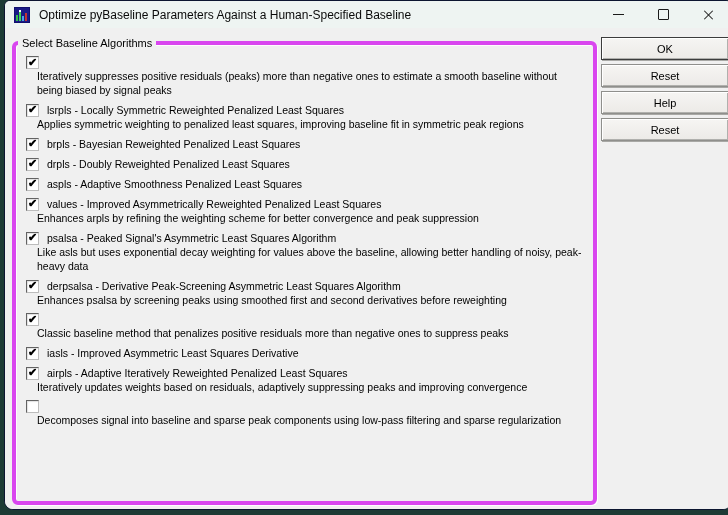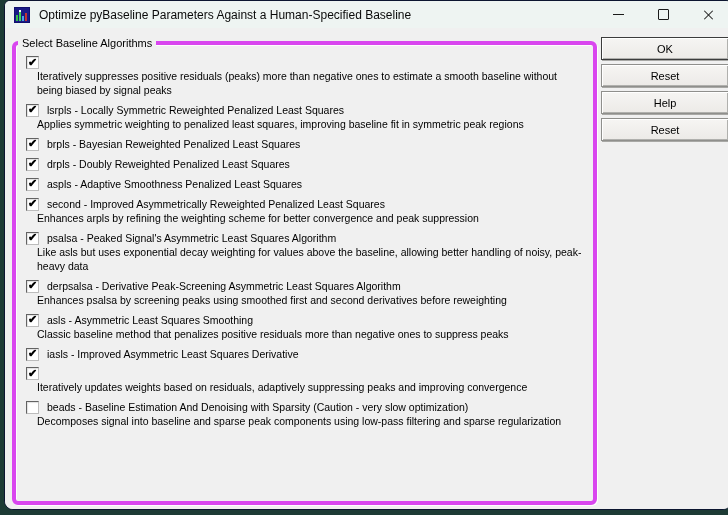--- a/index.html
+++ b/index.html
@@ -166,21 +166,21 @@
       </span>
       <span class="albl">aspls - Adaptive Smoothness Penalized Least Squares</span>
     </div>
   </div>
 
   <div class="item">
     <div class="row">
       <span class="cb">
         <span class="check">✔</span>
       </span>
-      <span class="albl">second - Improved Asymmetrically Reweighted Penalized Least Squares</span>
+      <span class="albl">values - Improved Asymmetrically Reweighted Penalized Least Squares</span>
     </div>
     <div class="desc">Enhances arpls by refining the weighting scheme for better convergence and peak suppression</div>
   </div>
 
   <div class="item">
     <div class="row">
       <span class="cb">
         <span class="check">✔</span>
       </span>
       <span class="albl">psalsa - Peaked Signal's Asymmetric Least Squares Algorithm</span>
@@ -196,49 +196,48 @@
       <span class="albl">derpsalsa - Derivative Peak-Screening Asymmetric Least Squares Algorithm</span>
     </div>
     <div class="desc">Enhances psalsa by screening peaks using smoothed first and second derivatives before reweighting</div>
   </div>
 
   <div class="item">
     <div class="row">
       <span class="cb">
         <span class="check">✔</span>
       </span>
-      <span class="albl">asls - Asymmetric Least Squares Smoothing</span>
     </div>
     <div class="desc">Classic baseline method that penalizes positive residuals more than negative ones to suppress peaks</div>
   </div>
 
   <div class="item">
     <div class="row">
       <span class="cb">
         <span class="check">✔</span>
       </span>
       <span class="albl">iasls - Improved Asymmetric Least Squares Derivative</span>
     </div>
   </div>
 
   <div class="item">
     <div class="row">
       <span class="cb">
         <span class="check">✔</span>
       </span>
+      <span class="albl">airpls - Adaptive Iteratively Reweighted Penalized Least Squares</span>
     </div>
     <div class="desc">Iteratively updates weights based on residuals, adaptively suppressing peaks and improving convergence</div>
   </div>
 
   <div class="item">
     <div class="row">
       <span class="cb">
         <span class="check"></span>
       </span>
-      <span class="albl">beads - Baseline Estimation And Denoising with Sparsity (Caution - very slow optimization)</span>
     </div>
     <div class="desc">Decomposes signal into baseline and sparse peak components using low-pass filtering and sparse regularization</div>
   </div>
 </div>
     </div>
     <div class="btn-col">
   <button class="btn default">OK</button>
 
   <button class="btn">Reset</button>
 

